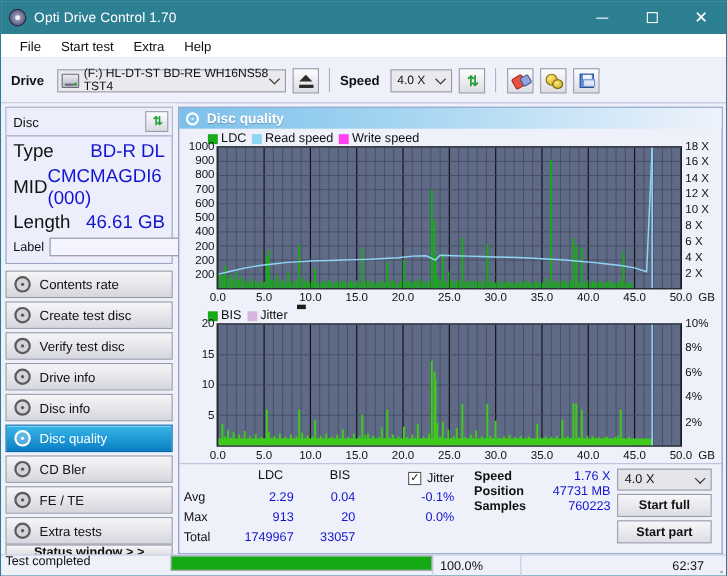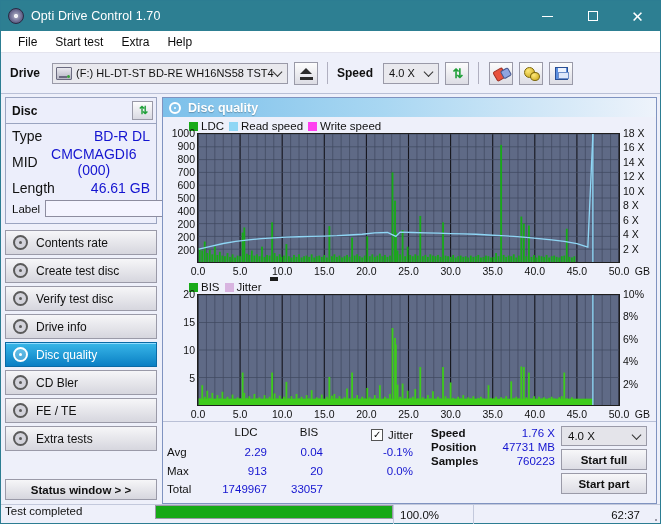--- a/index.html
+++ b/index.html
@@ -80,21 +80,21 @@
     background: #eef0fa;
     display: flex;
     align-items: center;
     flex: 0 0 41px;
     padding-left: 9px;
     border-bottom: 1px solid #b9c0d6;
   }
   .tb-label { font-size: 12px; font-weight: bold; color: #111; }
   .drive-combo {
     margin-left: 12px;
-    width: 236px; height: 21px;
+    width: 208px; height: 21px;
     background: #e9e9ee;
     border: 1px solid #9a9aa8;
     display: flex; align-items: center;
     font-size: 11px; color: #111;
     padding-left: 3px;
     position: relative;
   }
   .drive-ico {
     width: 16px; height: 13px;
     background: linear-gradient(#e9e9ef,#b6b6c4);
@@ -202,34 +202,33 @@
   .disc-panel {
     border: 1px solid #9aa4c0;
     background: #eceefb;
   }
   .disc-head {
     display: flex; align-items: center; justify-content: space-between;
     padding: 3px 3px 3px 6px;
     border-bottom: 1px solid #9aa4c0;
     background: #eceefb;
   }
-  .disc-head-title { font-size: 12px; font-weight: bold; color: #111; }
+  .disc-head-title { font-size: 12px; font-weight: normal; color: #111; }
   .disc-head-btn {
     width: 21px;height:19px;
     background: linear-gradient(#fdfdfd,#d9d9e2);
     border: 1px solid #9a9aa8;
     display:flex;align-items:center;justify-content:center;
     font-size: 11px; color:#21a03a; font-weight:bold; letter-spacing:-2px;
   }
   .disc-rows { padding: 3px 6px 5px 6px; }
   .disc-row {
     display: flex; justify-content: space-between; align-items: center;
-    font-size: 14px; color: #111;
+    font-size: 17px; color: #111;
     padding: 1px 0;
-    text-align: center;
   }
   .disc-row .val { color: #1414d0; }
   .label-row { display: flex; align-items: center; gap: 5px; margin-top: 2px; }
   .label-row .lab { font-size: 11.5px; color:#111; }
   .label-input {
     flex: 1; height: 17px;
     background: #f4f4ff;
     border: 1px solid #8d8da0;
   }
   .label-btn {
@@ -513,20 +512,24 @@
           <span class="nav-ico"></span>
           <span>Create test disc</span>
         </div>
         <div class="nav-btn">
           <span class="nav-ico"></span>
           <span>Verify test disc</span>
         </div>
         <div class="nav-btn">
           <span class="nav-ico"></span>
           <span>Drive info</span>
+        </div>
+        <div class="nav-btn">
+          <span class="nav-ico"></span>
+          <span>Disc info</span>
         </div>
         <div class="nav-btn active">
           <span class="nav-ico"></span>
           <span>Disc quality</span>
         </div>
         <div class="nav-btn">
           <span class="nav-ico"></span>
           <span>CD Bler</span>
         </div>
         <div class="nav-btn">

